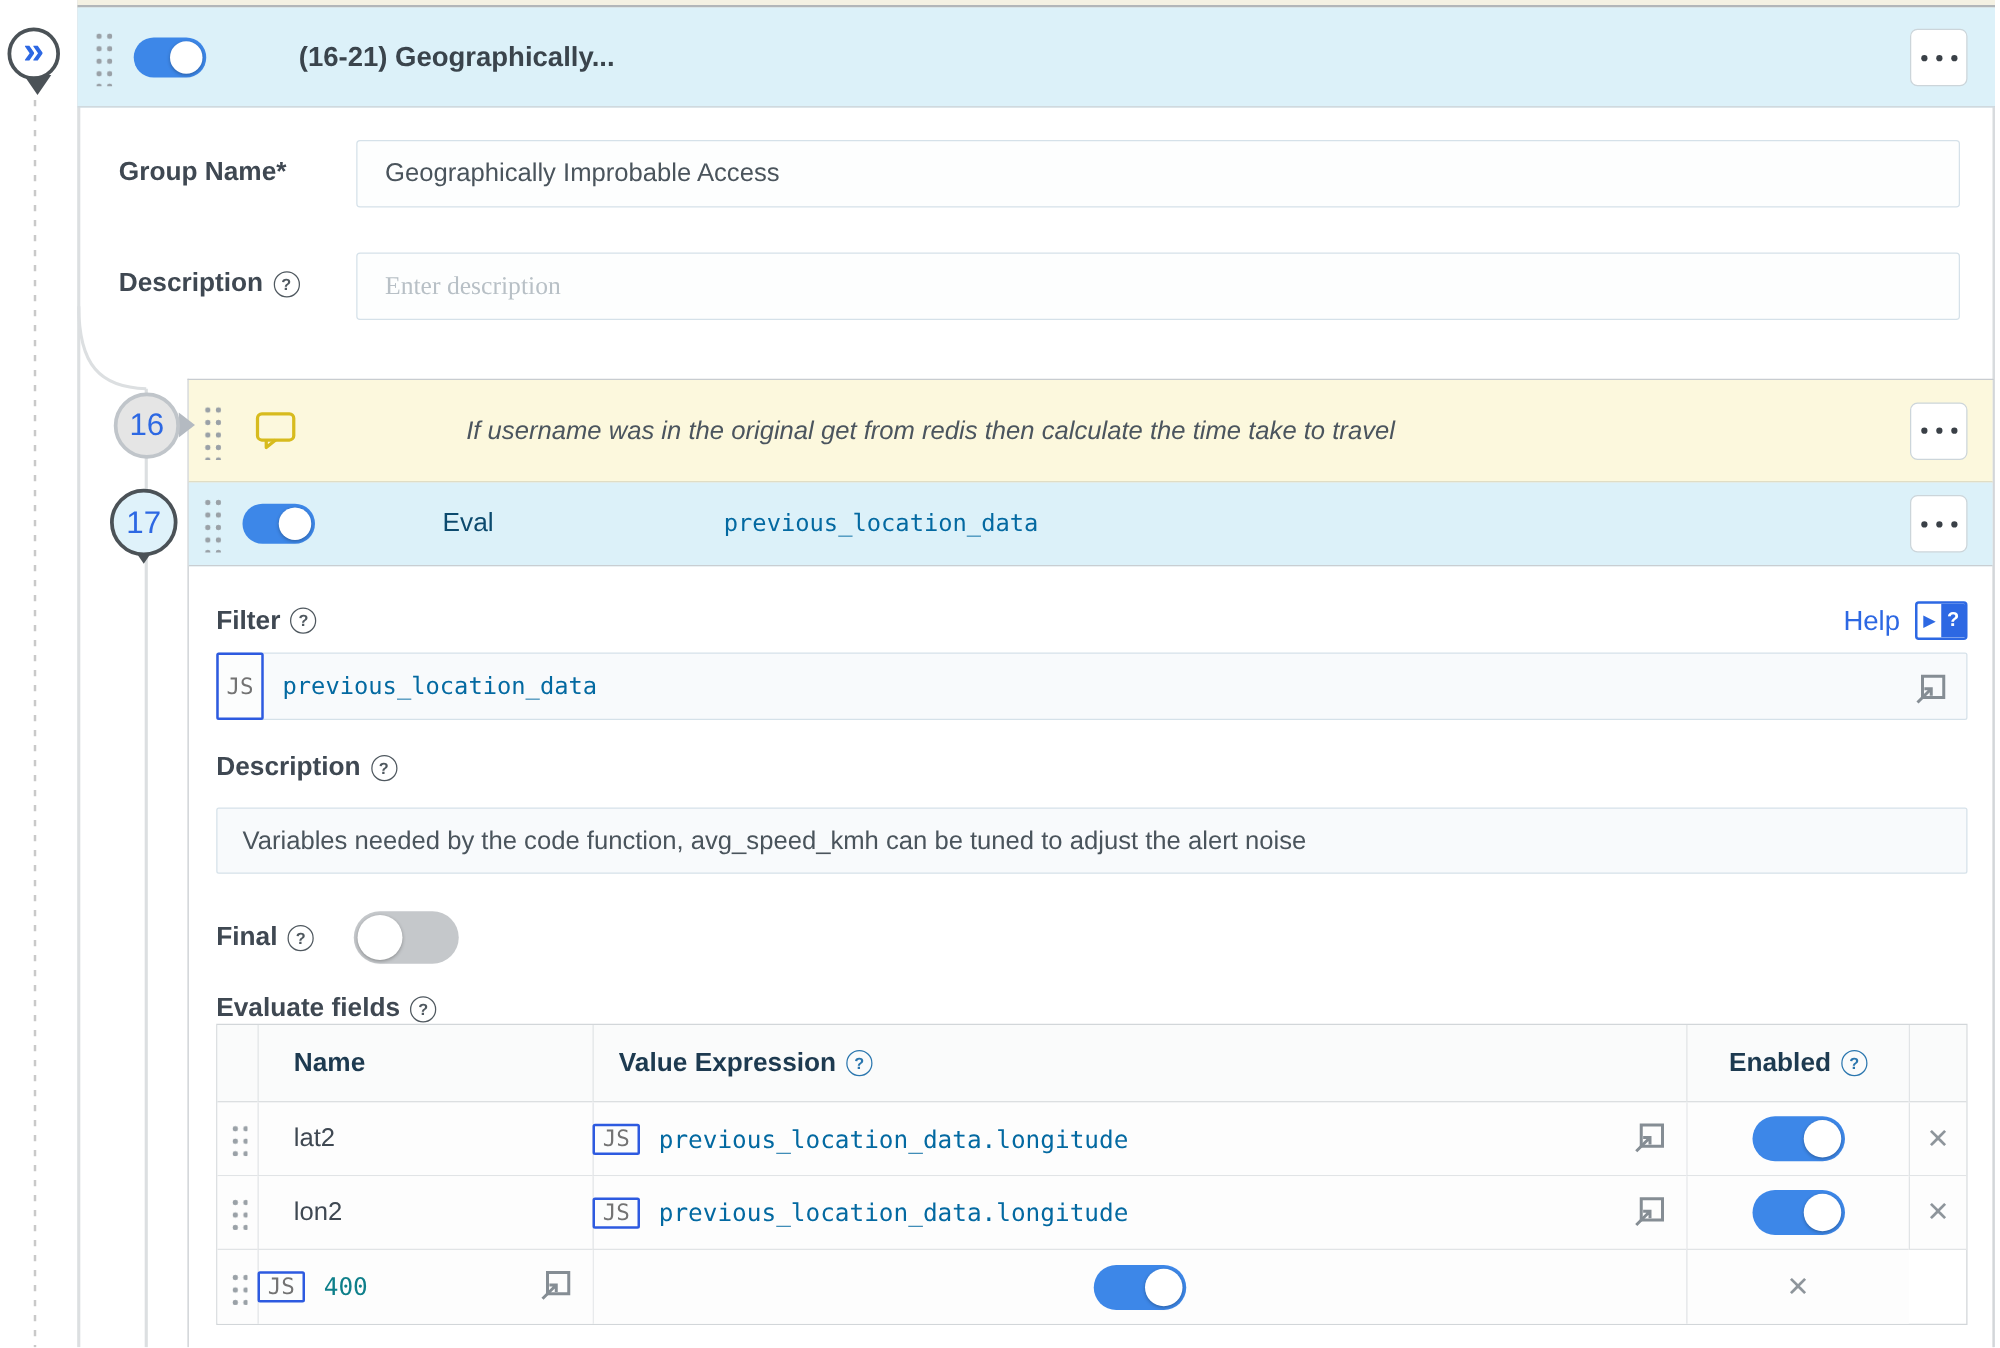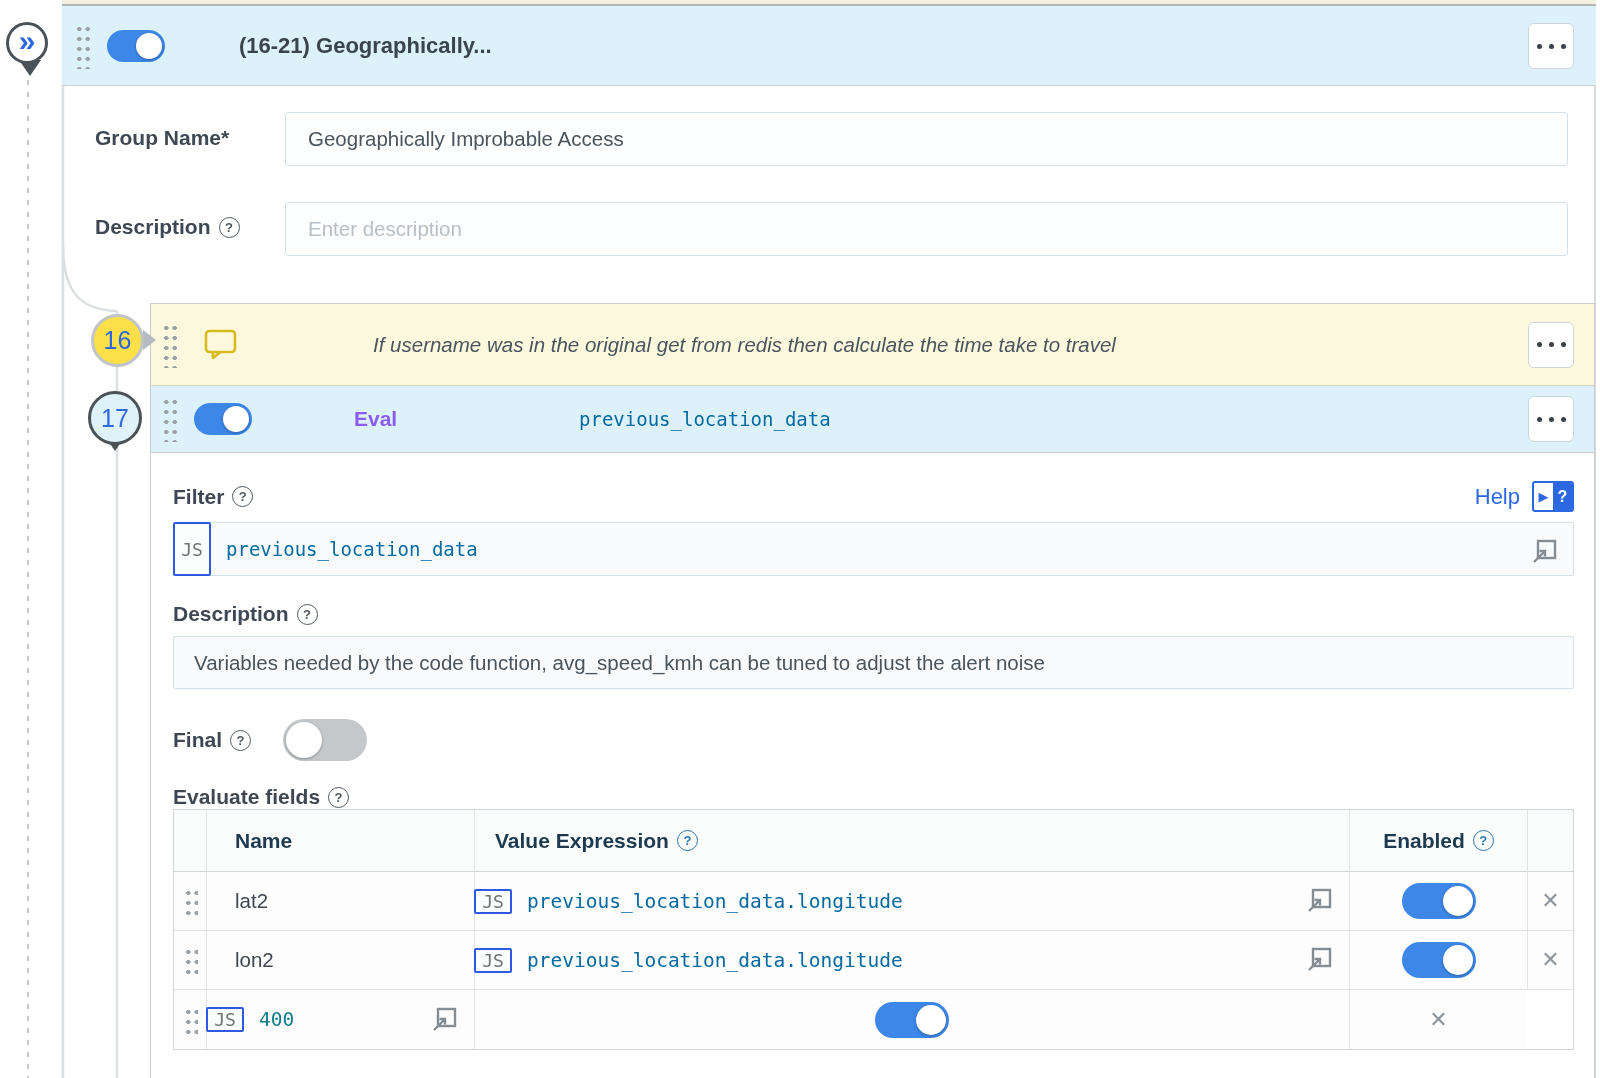--- a/index.html
+++ b/index.html
@@ -10,21 +10,21 @@
   
   .pin{position:absolute;z-index:3;}
   .pin .tail{position:absolute;width:0;height:0;border-left:11px solid transparent;border-right:11px solid transparent;border-top:16px solid #4b5257;z-index:1;}
   .pin .circ{position:relative;z-index:2;border-radius:50%;border:3px solid #4b5257;display:flex;align-items:center;justify-content:center;}
   .pin-top{left:6px;top:22px;}
   .pin-top .circ{width:42px;height:42px;background:#fff;color:#2d68e3;font-size:30px;font-weight:bold;line-height:1;padding-bottom:4px;box-sizing:border-box;}
   .pin-top .tail{left:13px;top:38px;}
   .pin-17{left:88px;top:391px;}
   .pin-17 .circ{width:48px;height:48px;background:#dff2fa;color:#2d68e3;font-size:25px;}
   .pin-17 .tail{left:16px;top:44px;}
-  .node-circle{position:absolute;left:91px;top:314px;width:47px;height:47px;border-radius:50%;border:3px solid #c0c5ca;background:#fde047;color:#2d68e3;font-size:25px;display:flex;align-items:center;justify-content:center;z-index:3;}
+  .node-circle{position:absolute;left:91px;top:314px;width:47px;height:47px;border-radius:50%;border:3px solid #c0c5ca;background:#e5e5e5;color:#2d68e3;font-size:25px;display:flex;align-items:center;justify-content:center;z-index:3;}
   .node-arrow{position:absolute;left:143px;top:330px;width:0;height:0;border-top:10px solid transparent;border-bottom:10px solid transparent;border-left:13px solid #b4bac1;z-index:2;}
 
   
   .drag{background-image:radial-gradient(circle,#9aa1a7 2px,transparent 2.4px);background-size:8.5px 10px;background-position:1px 1px;}
   .drag.tall{width:16px;height:46px;}
   .drag.mid{width:16px;height:46px;}
   .drag.small{width:15px;height:28px;}
   .tgl{position:relative;display:inline-block;border-radius:999px;cursor:pointer;flex:none;}
   .tgl .knob{position:absolute;top:3px;background:#fff;border-radius:50%;box-shadow:0 1px 3px rgba(0,0,0,.3);}
   .tgl.sm{width:58px;height:32px;}  .tgl.sm .knob{width:26px;height:26px;}
@@ -54,36 +54,36 @@
   
   .block{position:absolute;left:150px;top:303px;width:1445px;height:775px;box-sizing:border-box;background:#fff;border:1px solid #c8ccd0;border-bottom:none;z-index:1;}
   .row16{position:relative;height:81px;background:#fcf8dd;border-bottom:1px solid #d6d3bd;display:flex;align-items:center;}
   .row16 .drag{margin-left:10px;}
   .comment-svg{margin-left:27px;}
   .comment-text{position:absolute;left:222px;right:90px;font-size:20.5px;font-style:italic;color:#4b555e;}
   .row16 .menu-btn,.row17 .menu-btn{right:20px;top:auto;}
   .row17{position:relative;height:66px;background:#dcf1f9;border-bottom:1px solid #c9ced2;display:flex;align-items:center;}
   .row17 .drag{margin-left:10px;}
   .row17 .tgl{margin-left:17px;}
-  .fn-name{position:absolute;left:203px;font-size:21px;color:#8b5cf6;font-weight:bold;}
+  .fn-name{position:absolute;left:203px;font-size:21px;color:#0c4a6e;}
   .fn-summary{position:absolute;left:428px;}
 
   .body{padding:0 20px 0 22px;}
   .label-row{margin-top:28px;display:flex;justify-content:space-between;align-items:center;}
   .help-wrap{display:flex;align-items:center;gap:12px;}
   .help-link{color:#2d68e3;font-size:22px;text-decoration:none;cursor:pointer;}
   .help-icon{display:flex;width:42px;height:31px;box-sizing:border-box;border:2px solid #2d68e3;border-radius:3px;overflow:hidden;cursor:pointer;background:#fff;}
   .help-icon .play{flex:1;display:flex;align-items:center;justify-content:center;color:#2d68e3;font-size:13px;}
   .help-icon .qm{width:19px;background:#2d68e3;color:#fff;display:flex;align-items:center;justify-content:center;font-size:16px;font-weight:bold;}
   .expr-input{margin-top:10px;height:54px;box-sizing:border-box;border:1px solid #d5e1e9;border-radius:2px;background:#f8fafc;display:flex;align-items:stretch;position:relative;}
   .js-badge{width:38px;box-sizing:border-box;border:2px solid #2d5ae0;border-radius:2px;margin:-1px 0 -1px -1px;background:#fcfdfd;display:flex;align-items:center;justify-content:center;flex:none;}
   .js-badge span{font-family:"DejaVu Sans Mono",monospace;font-size:18px;color:#737373;}
   .expr-input .mono{align-self:center;margin-left:15px;}
   .expand-btn{position:absolute;right:12px;top:12px;cursor:pointer;}
-  .plain-input{margin-top:10px;height:53px;box-sizing:border-box;border:1px solid #d5e1e9;border-radius:2px;background:#f8fafc;display:flex;align-items:center;padding-left:20px;font-size:20.5px;color:#4a545c;}
+  .plain-input{margin-top:20px;height:53px;box-sizing:border-box;border:1px solid #d5e1e9;border-radius:2px;background:#f8fafc;display:flex;align-items:center;padding-left:20px;font-size:20.5px;color:#4a545c;}
   .section-lbl{margin-top:26px;}
   .final-row{margin-top:30px;display:flex;align-items:center;gap:32px;}
   .eval-lbl{margin-top:24px;}
 
   
   .tbl{display:grid;grid-template-columns:32px 268px 1fr 178px 46px;border:1px solid #d2d6d9;box-sizing:border-box;}
   .th{height:62px;box-sizing:border-box;background:#fafbfb;border-bottom:1px solid #d2d6d9;display:flex;align-items:center;font-size:21px;font-weight:bold;color:#1d3a50;}
   .th.name{padding-left:28px;}
   .th.ve{padding-left:20px;}
   .th.center{justify-content:center;}
@@ -133,21 +133,21 @@
   </div>
 
   <label class="form-label" style="top:126px;">
       <span>Group Name*</span>
     </label>
   <input class="text-input" style="top: 112px;" value="Geographically Improbable Access">
   <label class="form-label" style="top:215px;">
     <span>Description</span>
     <span class="q">?</span>
   </label>
-  <input class="text-input" style="top: 202px;" placeholder="Enter description">
+  <input class="text-input" style="top: 202px; font-family: Liberation Serif, serif;" placeholder="Enter description">
 
   <div class="node-arrow"></div>
   <div class="node-circle">16</div>
   <div class="pin pin-17">
     <div class="tail"></div>
     <div class="circ">17</div>
   </div>
 
   <div class="block">
 

